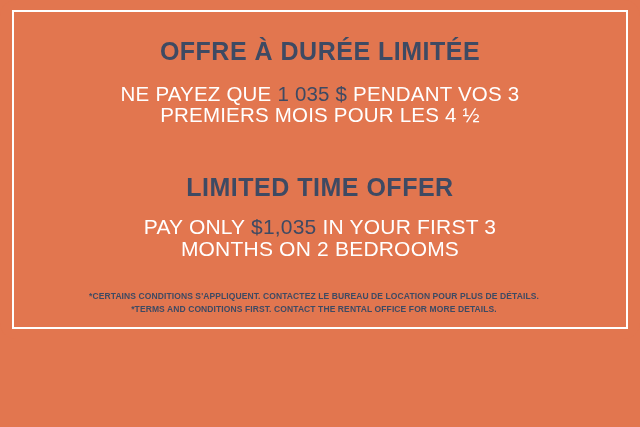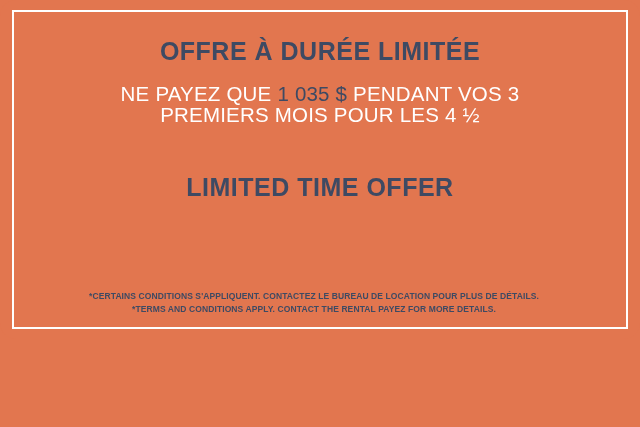--- a/index.html
+++ b/index.html
@@ -111,22 +111,27 @@
       <span>NE PAYEZ QUE</span>
       <span class="price">1 035 $</span>
       <span>PENDANT VOS 3 PREMIERS MOIS POUR LES 4 ½</span>
     </div>
 
 
     <div class="spacer-mid"></div>
 
     <div class="headline headline-en">LIMITED TIME OFFER</div>
 
+    <div class="offer-line offer-en">
+      <span>PAY ONLY</span>
+      <span class="price">$1,035</span>
+      <span>IN YOUR FIRST 3 MONTHS ON 2 BEDROOMS</span>
+    </div>
 
 
   </div>
 
   <div class="fineprint-wrap">
     <div class="fineprint">*CERTAINS CONDITIONS S'APPLIQUENT. CONTACTEZ LE BUREAU DE LOCATION POUR PLUS DE DÉTAILS.</div>
-    <div class="fineprint">*TERMS AND CONDITIONS APPLY. CONTACT THE RENTAL PAYEZ FOR MORE DETAILS.</div>
+    <div class="fineprint">*TERMS AND CONDITIONS FIRST. CONTACT THE RENTAL OFFICE FOR MORE DETAILS.</div>
   </div>
 
 </div>
 
 </body></html>

